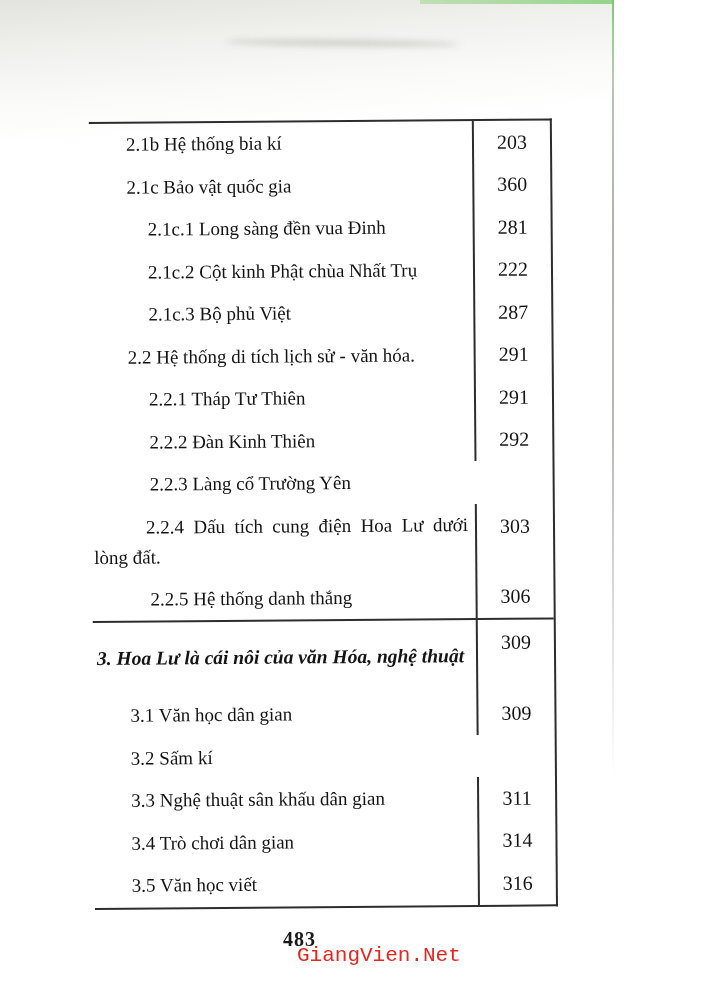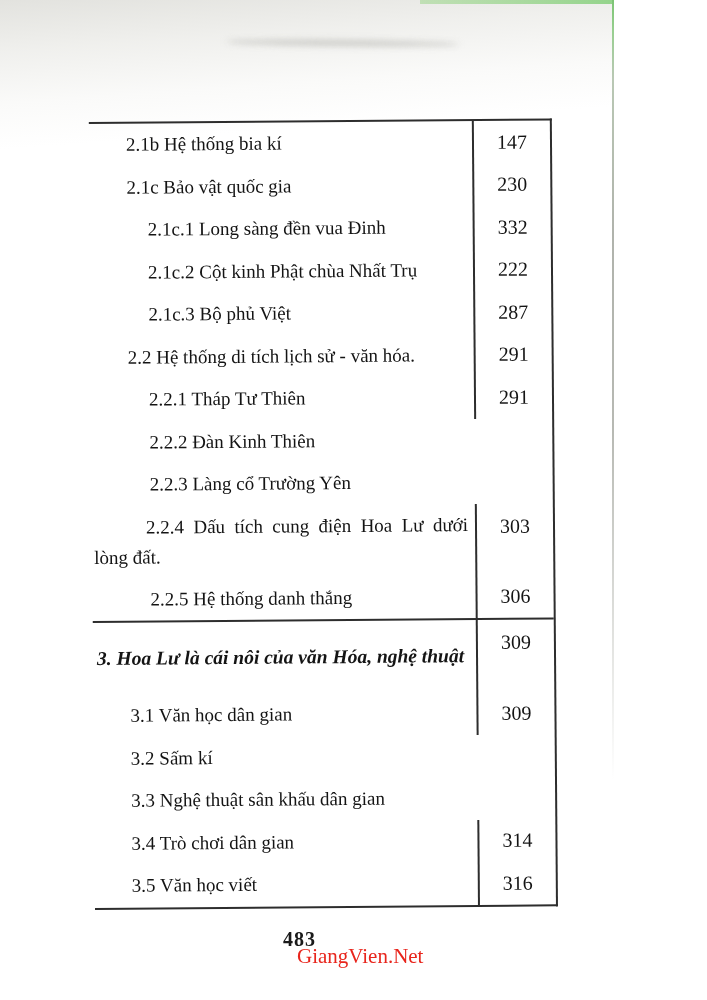--- a/index.html
+++ b/index.html
@@ -77,55 +77,55 @@
   .tall .nc { align-items: flex-start; padding-top: 7px; line-height: 30px; }
 
   
   .pagenum {
     position: absolute; left: 264px; top: 928px; width: 52px;
     text-align: right; font-weight: bold; font-size: 20px;
     letter-spacing: 1px; color: #1a1a1a;
   }
   .watermark {
     position: absolute; left: 297px; top: 944px;
-    font-family: Liberation Serif, serif;
+    font-family: Liberation Mono, monospace;
     font-size: 21px; color: #e8251c;
   }
 </style>
 </head>
 <body>
 
 <div class="scan">
 
   <div class="shadow-top"></div>
   <div class="streak"></div>
   <div class="green-strip"></div>
   <div class="page-edge"></div>
 
   <div class="toc">
 
     <div class="r lv1">
       <div class="tc">
           <div class="txt">2.1b Hệ thống bia kí</div>
         </div>
-      <div class="nc">147</div>
+      <div class="nc">203</div>
     </div>
 
     <div class="r lv1">
       <div class="tc">
           <div class="txt">2.1c Bảo vật quốc gia</div>
         </div>
-      <div class="nc">230</div>
+      <div class="nc">360</div>
     </div>
 
     <div class="r lv2">
       <div class="tc">
           <div class="txt">2.1c.1 Long sàng đền vua Đinh</div>
         </div>
-      <div class="nc">332</div>
+      <div class="nc">281</div>
     </div>
 
     <div class="r lv2">
       <div class="tc">
           <div class="txt">2.1c.2 Cột kinh Phật chùa Nhất Trụ</div>
         </div>
       <div class="nc">222</div>
     </div>
 
     <div class="r lv2">
@@ -146,20 +146,21 @@
       <div class="tc">
           <div class="txt">2.2.1 Tháp Tư Thiên</div>
         </div>
       <div class="nc">291</div>
     </div>
 
     <div class="r lv2">
       <div class="tc">
           <div class="txt">2.2.2 Đàn Kinh Thiên</div>
         </div>
+      <div class="nc">292</div>
     </div>
 
     <div class="r lv2">
       <div class="tc">
           <div class="txt">2.2.3 Làng cổ Trường Yên</div>
         </div>
     </div>
 
     <div class="r tall wrap2">
       <div class="tc">
@@ -192,20 +193,21 @@
     <div class="r lv1">
       <div class="tc">
           <div class="txt">3.2 Sấm kí</div>
         </div>
     </div>
 
     <div class="r lv1">
       <div class="tc">
           <div class="txt">3.3 Nghệ thuật sân khấu dân gian</div>
         </div>
+      <div class="nc">311</div>
     </div>
 
     <div class="r lv1">
       <div class="tc">
           <div class="txt">3.4 Trò chơi dân gian</div>
         </div>
       <div class="nc">314</div>
     </div>
 
     <div class="r lv1">

